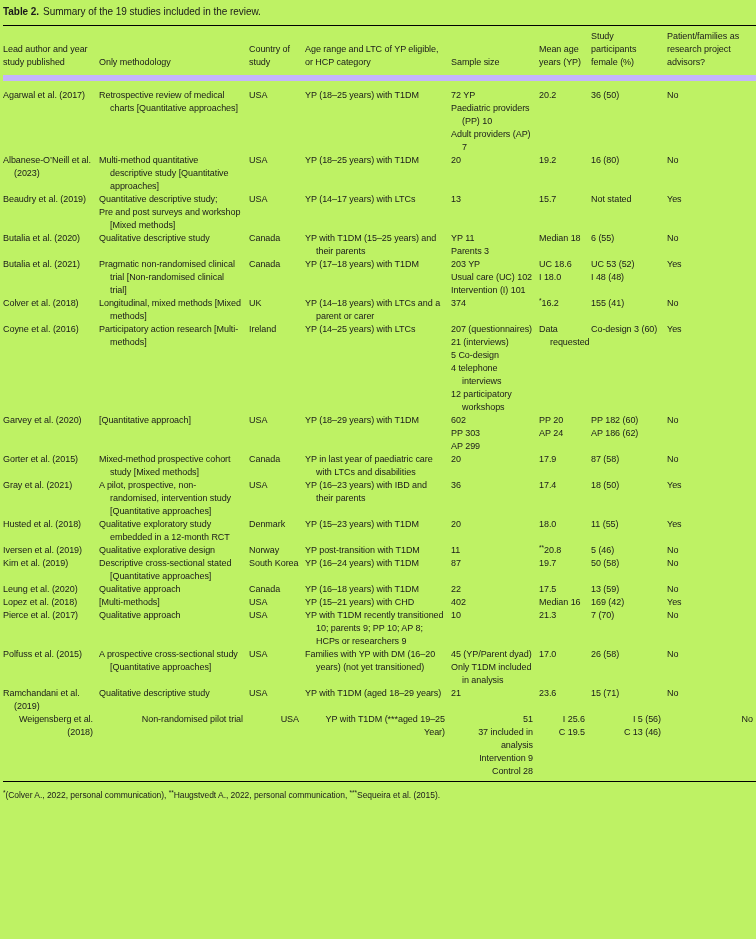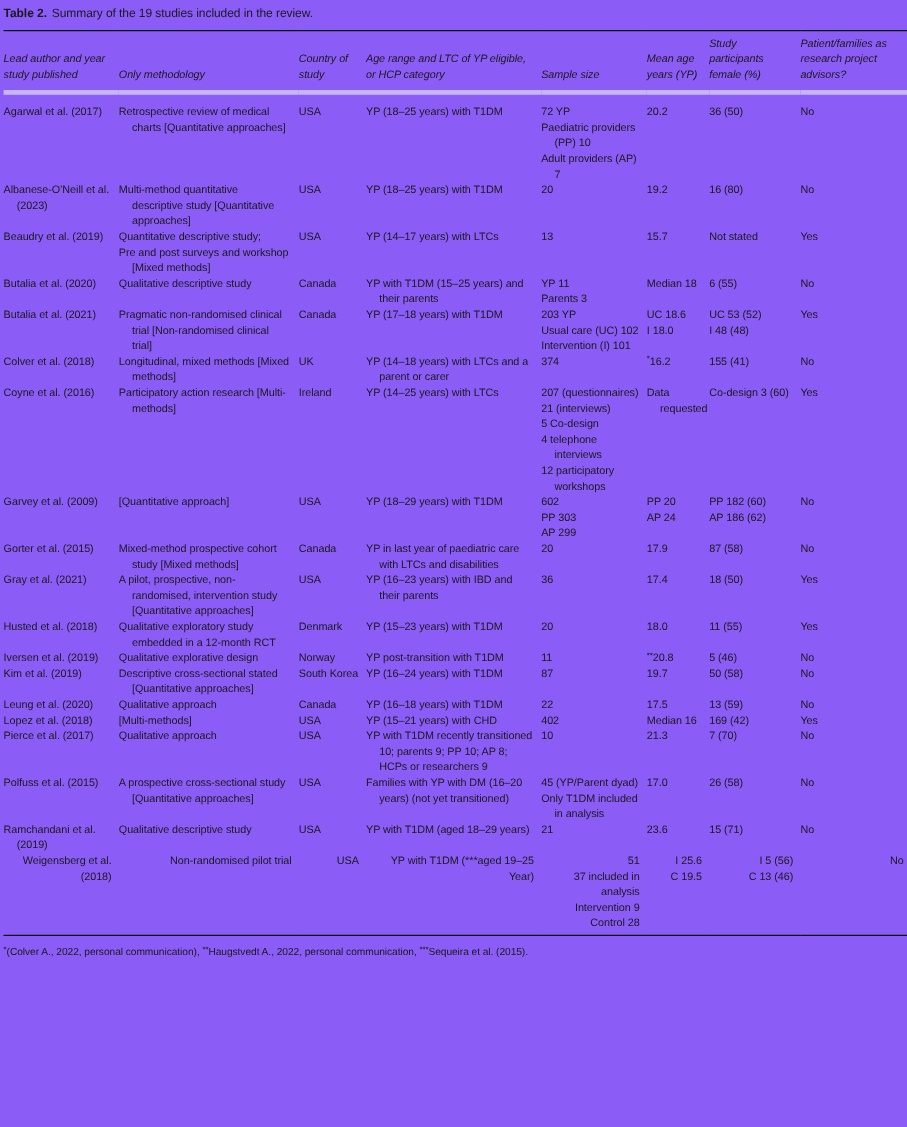--- a/index.html
+++ b/index.html
@@ -7,21 +7,21 @@
   body {
     width: 756px;
     font-family: "Liberation Sans", sans-serif;
     color: #1a1a1a;
     -webkit-font-smoothing: antialiased;
   }
   .page {
     width: 756px;
     min-height: 939px;
     padding: 5px 2px 6px 3px;
-    background: #8b5cf6;
+    background: #bef264;
   }
   .table-title {
     font-size: 10px;
     line-height: 13px;
     margin-bottom: 7px;
     letter-spacing: -0.05px;
   }
   .table-title .bold { font-weight: bold; margin-right: 4px; }
   table.studies {
     width: 100%;
@@ -39,22 +39,21 @@
   col.c4 { width: 146px; }
   col.c5 { width: 88px; }
   col.c6 { width: 52px; }
   col.c7 { width: 76px; }
   col.c8 { width: 92px; }
   thead th {
     font-weight: normal;
     text-align: left;
     vertical-align: bottom;
     padding: 4px 6px 6px 0;
-    border-bottom: 4px solid #c4b5fd;
-    font-style: italic;
+    border-bottom: 6px solid #c4b5fd;
   }
   tbody td {
     vertical-align: top;
     padding: 0 6px 0 0;
   }
   tbody tr:first-child td { padding-top: 8px; }
   tbody tr:last-child td { padding-bottom: 3px; text-align: right; }
   table.studies { border-bottom: 1px solid #000; }
   
   .ln { padding-left: 11px; text-indent: -11px; }
@@ -311,21 +310,21 @@
           </td>
           <td>
             <div class="ln">Co-design 3 (60)</div>
           </td>
           <td>
             <div class="ln">Yes</div>
           </td>
         </tr>
         <tr>
           <td>
-            <div class="ln">Garvey et al. (2009)</div>
+            <div class="ln">Garvey et al. (2020)</div>
           </td>
           <td>
             <div class="ln">[Quantitative approach]</div>
           </td>
           <td>
             <div class="ln">USA</div>
           </td>
           <td>
             <div class="ln">YP (18–29 years) with T1DM</div>
           </td>

